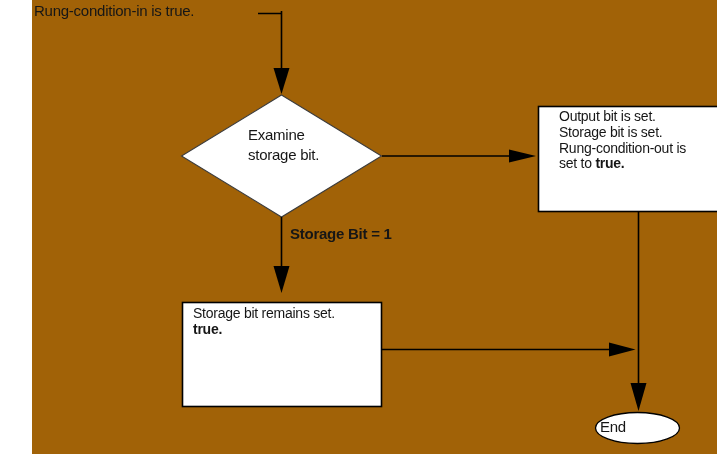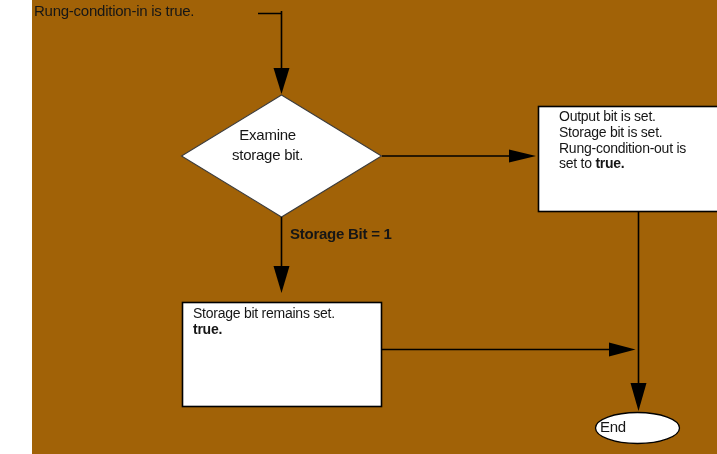--- a/index.html
+++ b/index.html
@@ -70,21 +70,21 @@
     <polygon points="577,342.5 577,356.5 603.5,349.5" fill="#000000"></polygon>
 
     <path d="M606.5,212 V384" stroke="#000000" stroke-width="1.6" fill="none"></path>
     <polygon points="598.5,383 614.5,383 606.5,411" fill="#000000"></polygon>
 
     <ellipse cx="605.5" cy="428" rx="42" ry="15.5" fill="#ffffff" stroke="#000000" stroke-width="1.3"></ellipse>
   </svg>
 
   <div class="txt lbl" style="left:2px; top:3px;">Rung-condition-in is true.</div>
 
-  <div class="txt decision-text" style="left:200px; top:125px;text-align:center;">
+  <div class="txt decision-text" style="left:216px; top:125px;">
     <div>Examine</div>
     <div>storage bit.</div>
   </div>
 
   <div class="txt lbl" style="left:258px; top:226px;font-weight:bold;">Storage Bit = 1</div>
 
   <div class="txt box-text" style="left:527px; top:109px;">
     <div>Output bit is set.</div>
     <div>Storage bit is set.</div>
     <div>Rung-condition-out is</div>

